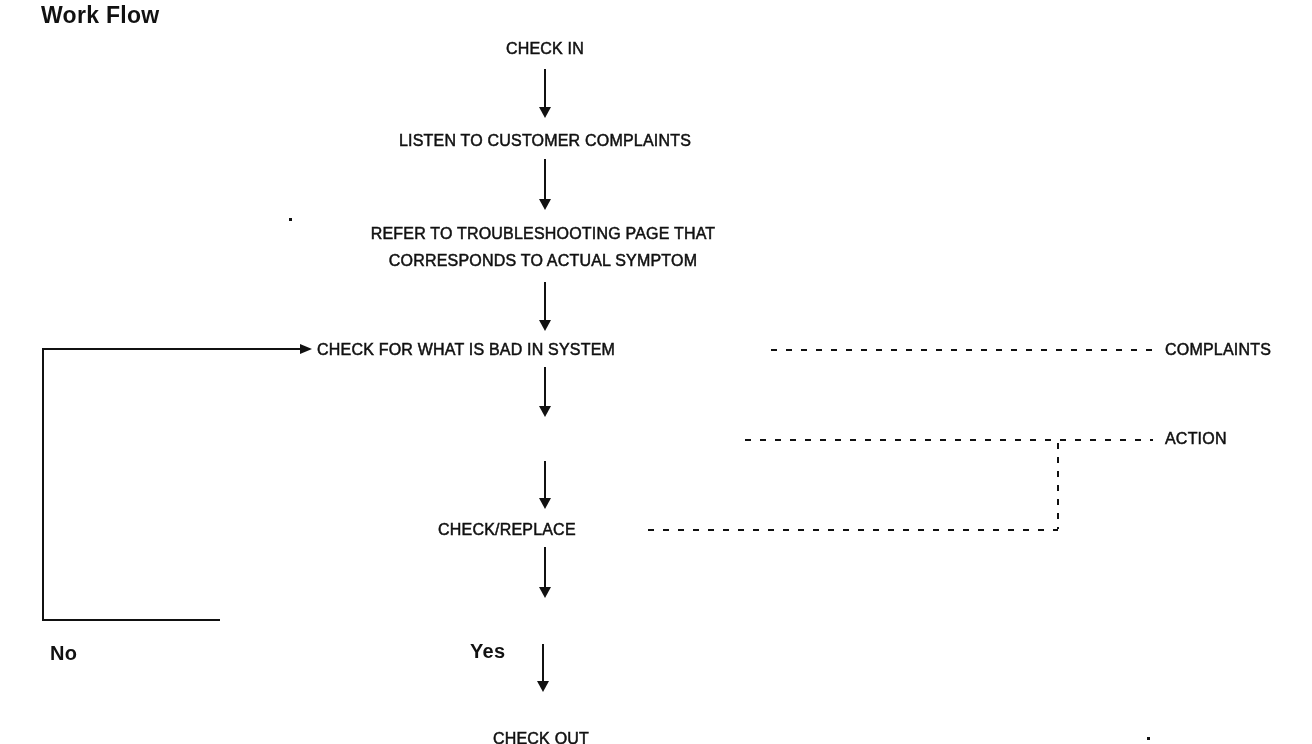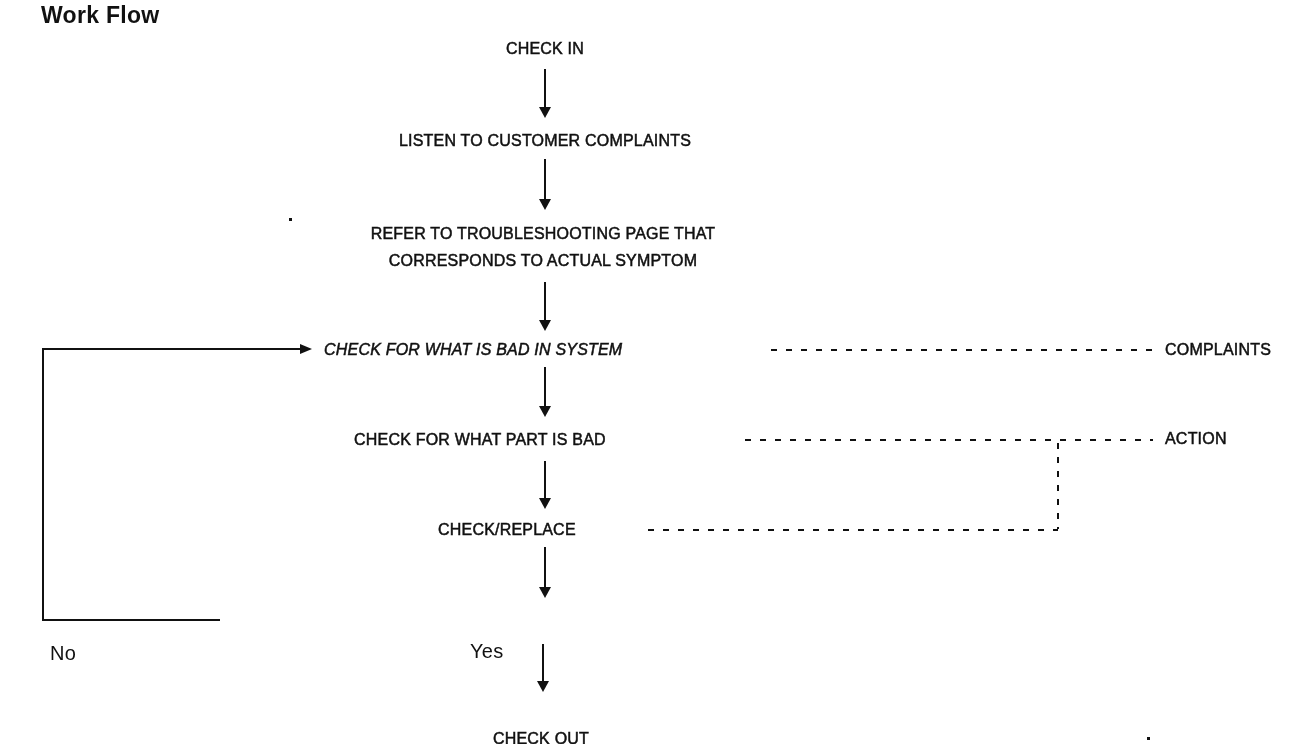--- a/index.html
+++ b/index.html
@@ -20,21 +20,21 @@
     white-space:nowrap;
   }
   .node {
     position:absolute; font-size:16px; line-height:22px;
     white-space:nowrap; letter-spacing:0.2px;
     -webkit-text-stroke:0.5px var(--ink);
   }
   .centered { transform:translateX(-50%); text-align:center; }
   .multiline { line-height:27px; }
   .branch {
-    position:absolute; font-size:20px; font-weight:400;
+    position:absolute; font-size:20px; font-weight:700;
     white-space:nowrap; letter-spacing:0.3px;
   }
   svg.connectors {
     position:absolute; left:0; top:0; width:1312px; height:744px;
     color:var(--ink);
   }
   svg.connectors line, svg.connectors polyline { stroke:currentColor; stroke-width:2; fill:none; }
   svg.connectors polygon { fill:currentColor; stroke:none; }
   .dot {
     position:absolute; width:3px; height:3px; background:var(--ink);
@@ -91,25 +91,24 @@
 
   <div class="node centered" style="left:537px; top:38px;">CHECK IN</div>
 
   <div class="node centered" style="left:537px; top:130px;">LISTEN TO CUSTOMER COMPLAINTS</div>
 
   <div class="node centered multiline" style="left:535px; top:220px;">
     <div>REFER TO TROUBLESHOOTING PAGE THAT</div>
     <div>CORRESPONDS TO ACTUAL SYMPTOM</div>
   </div>
 
-  <div class="node" style="left:316px; top:339px;font-style:italic;">CHECK FOR WHAT IS BAD IN SYSTEM</div>
+  <div class="node" style="left:309px; top:339px;">CHECK FOR WHAT IS BAD IN SYSTEM</div>
 
   <div class="node" style="left:1157px; top:339px;">COMPLAINTS</div>
 
-  <div class="node" style="left:346px; top:429px;">CHECK FOR WHAT PART IS BAD</div>
 
   <div class="node" style="left:1157px; top:428px;">ACTION</div>
 
   <div class="node" style="left:430px; top:519px;">CHECK/REPLACE</div>
 
 
   <div class="branch" style="left:42px; top:642px;">No</div>
 
   <div class="branch" style="left:462px; top:640px;">Yes</div>
 

